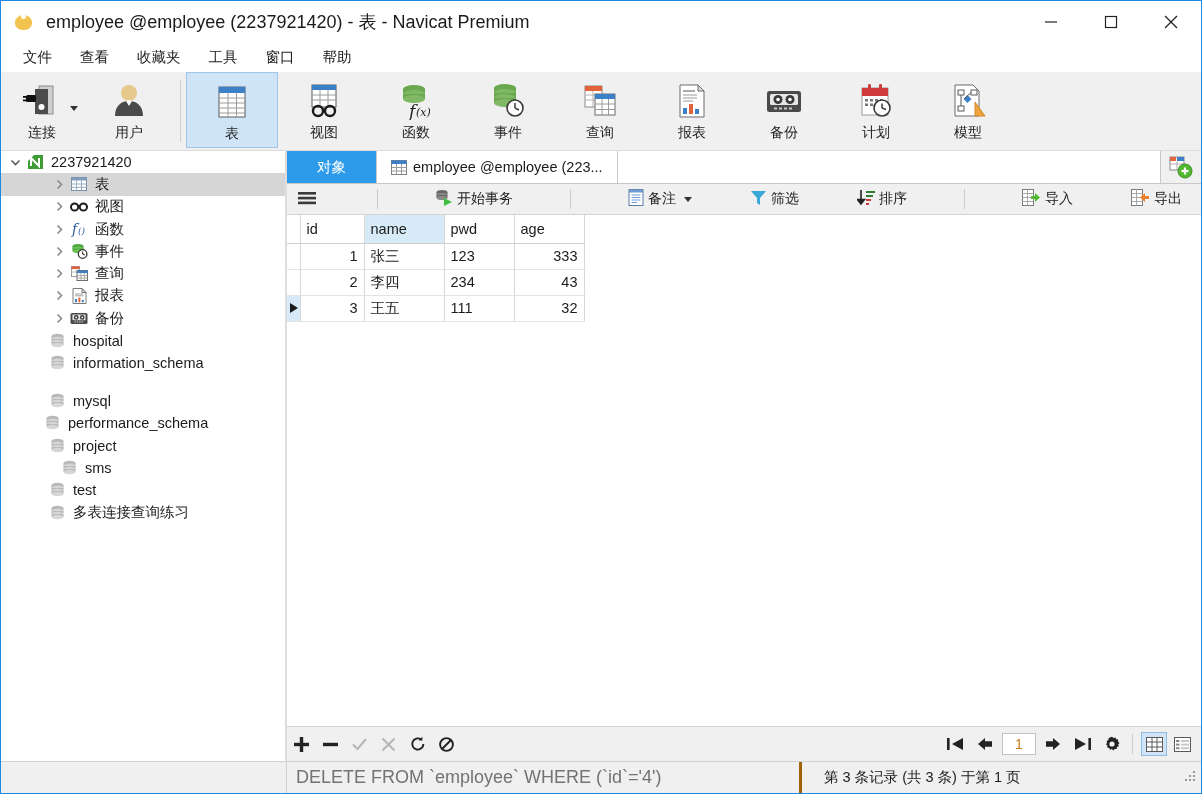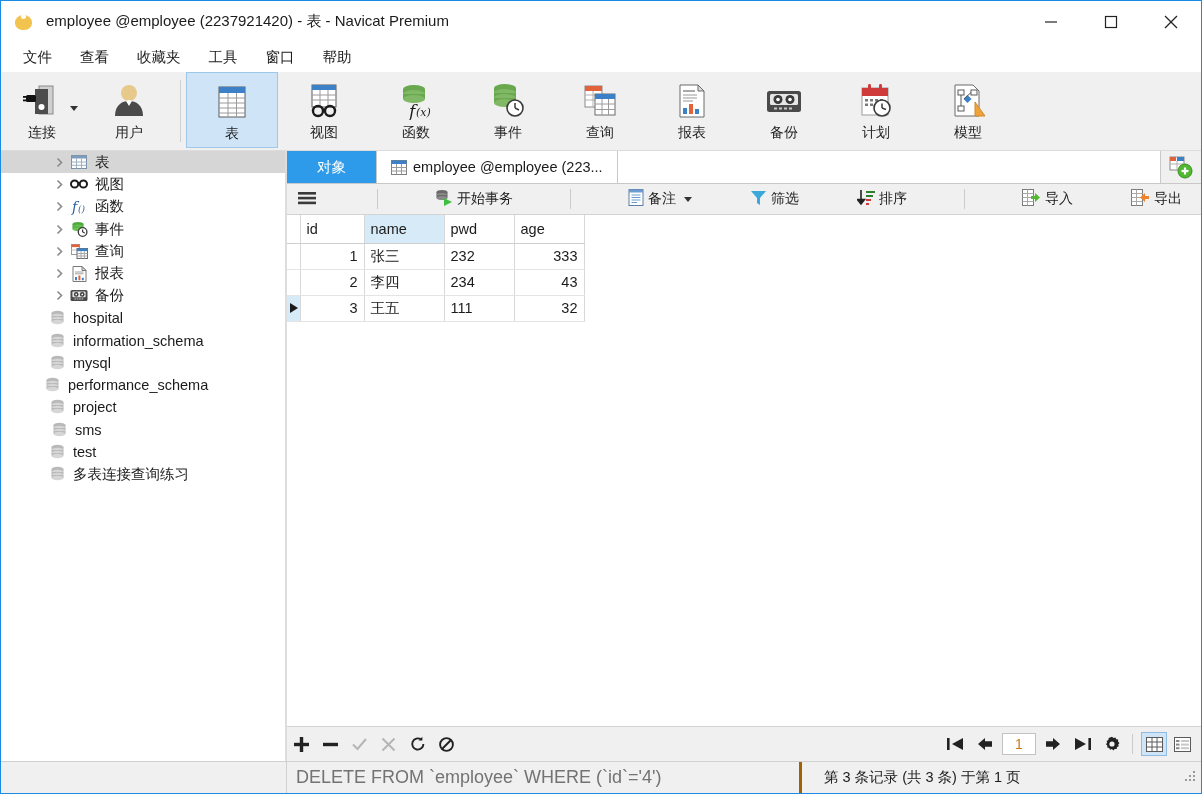--- a/index.html
+++ b/index.html
@@ -31,21 +31,21 @@
     width: 17px; height: 15px;
     background: #f2c34e;
     border-radius: 50% 50% 45% 45%;
   }
   .title-icon .notch {
     position:absolute; left: 7px; top: 2px; width: 5px; height: 5px;
     background: #ffffff; border-radius: 50%;
   }
   .title-text {
     margin-left: 12px;
-    font-size: 15px; color: #1b1b1b; white-space: nowrap;
+    font-size: 18px; color: #1b1b1b; white-space: nowrap;
   }
   .winbtns { position: absolute; right: 0; top: 0; height: 41px; display: flex; }
   .winbtn {
     width: 60px; height: 41px; display: flex; align-items: center; justify-content: center;
     color: #222;
   }
   .winbtn svg { display: block; }
 
   
   .menubar {
@@ -441,20 +441,35 @@
           <path d="M26 20 L36 34 H26 Z" fill="#f0a23c" stroke="#d08a2c"></path>
         </svg>
       </div>
       <div class="tb-label">模型</div>
     </div>
   </div>
 
   <div class="sidebar">
 
     <div id="tree-container">
+        <div class="tree-row" style="padding-left: 4px;">
+          <span class="tw">
+            <svg width="11" height="11" viewBox="0 0 11 11">
+              <path d="M1.5 3.5 L5.5 7.5 L9.5 3.5" fill="none" stroke="#5a5a5a" stroke-width="1.6"></path>
+            </svg>
+          </span>
+          <span class="ticon">
+            <svg width="17" height="16" viewBox="0 0 17 16">
+              <rect x="1" y="1" width="15" height="14" fill="#3f9c35"></rect>
+              <path d="M4 12 L4 4 L12 12 L12 4" fill="none" stroke="#ffffff" stroke-width="2"></path>
+              <path d="M1 1 L7 1 L1 7 Z" fill="#ffffff"></path>
+            </svg>
+          </span>
+          <span>2237921420</span>
+        </div>
         <div class="tree-row selected" style="padding-left: 48px;">
           <span class="tw">
             <svg width="11" height="11" viewBox="0 0 11 11">
               <path d="M3.5 1.5 L7.5 5.5 L3.5 9.5" fill="none" stroke="#8a8a8a" stroke-width="1.6"></path>
             </svg>
           </span>
           <span class="ticon">
             <svg width="16" height="15" viewBox="0 0 16 15">
               <rect x="0.5" y="0.5" width="15" height="13" fill="#ffffff" stroke="#7a8fa8"></rect>
               <rect x="0.5" y="0.5" width="15" height="3" fill="#7f9cbb"></rect>
@@ -602,21 +617,21 @@
               <rect x="1.5" y="3" width="12" height="3" fill="#b9b9b9"></rect>
               <ellipse cx="7.5" cy="6" rx="6" ry="2.2" fill="#d6d6d6"></ellipse>
               <rect x="1.5" y="6" width="12" height="3" fill="#b9b9b9"></rect>
               <ellipse cx="7.5" cy="9" rx="6" ry="2.2" fill="#d6d6d6"></ellipse>
               <rect x="1.5" y="9" width="12" height="3" fill="#b9b9b9"></rect>
               <ellipse cx="7.5" cy="12" rx="6" ry="2.2" fill="#d6d6d6"></ellipse>
             </svg>
           </span>
           <span>information_schema</span>
         </div>
-        <div class="tree-row" style="padding-left: 26px;">
+        <div class="tree-row" style="padding-left: 26px; margin-top: 16px;">
           <span class="tw"></span>
           <span class="ticon">
             <svg width="15" height="16" viewBox="0 0 15 16">
               <ellipse cx="7.5" cy="3" rx="6" ry="2.2" fill="#b9b9b9"></ellipse>
               <rect x="1.5" y="3" width="12" height="3" fill="#b9b9b9"></rect>
               <ellipse cx="7.5" cy="6" rx="6" ry="2.2" fill="#d6d6d6"></ellipse>
               <rect x="1.5" y="6" width="12" height="3" fill="#b9b9b9"></rect>
               <ellipse cx="7.5" cy="9" rx="6" ry="2.2" fill="#d6d6d6"></ellipse>
               <rect x="1.5" y="9" width="12" height="3" fill="#b9b9b9"></rect>
               <ellipse cx="7.5" cy="12" rx="6" ry="2.2" fill="#d6d6d6"></ellipse>
@@ -647,21 +662,21 @@
               <rect x="1.5" y="3" width="12" height="3" fill="#b9b9b9"></rect>
               <ellipse cx="7.5" cy="6" rx="6" ry="2.2" fill="#d6d6d6"></ellipse>
               <rect x="1.5" y="6" width="12" height="3" fill="#b9b9b9"></rect>
               <ellipse cx="7.5" cy="9" rx="6" ry="2.2" fill="#d6d6d6"></ellipse>
               <rect x="1.5" y="9" width="12" height="3" fill="#b9b9b9"></rect>
               <ellipse cx="7.5" cy="12" rx="6" ry="2.2" fill="#d6d6d6"></ellipse>
             </svg>
           </span>
           <span>project</span>
         </div>
-        <div class="tree-row" style="padding-left: 28px;">
+        <div class="tree-row" style="padding-left: 38px;">
           <span class="tw"></span>
           <span class="ticon">
             <svg width="15" height="16" viewBox="0 0 15 16">
               <ellipse cx="7.5" cy="3" rx="6" ry="2.2" fill="#b9b9b9"></ellipse>
               <rect x="1.5" y="3" width="12" height="3" fill="#b9b9b9"></rect>
               <ellipse cx="7.5" cy="6" rx="6" ry="2.2" fill="#d6d6d6"></ellipse>
               <rect x="1.5" y="6" width="12" height="3" fill="#b9b9b9"></rect>
               <ellipse cx="7.5" cy="9" rx="6" ry="2.2" fill="#d6d6d6"></ellipse>
               <rect x="1.5" y="9" width="12" height="3" fill="#b9b9b9"></rect>
               <ellipse cx="7.5" cy="12" rx="6" ry="2.2" fill="#d6d6d6"></ellipse>
@@ -840,21 +855,21 @@
             <th class="sel" style="width:80px;">name</th>
             <th style="width:70px;">pwd</th>
             <th style="width:70px;">age</th>
           </tr>
         </thead>
         <tbody id="grid-body">
             <tr>
               <td class="rowhdr"></td>
               <td class="num" style="width: 64px;">1</td>
               <td class="txt" style="width: 80px;">张三</td>
-              <td class="txt" style="width: 70px;">232</td>
+              <td class="txt" style="width: 70px;">123</td>
               <td class="num" style="width: 70px;">333</td>
             </tr>
             <tr>
               <td class="rowhdr"></td>
               <td class="num" style="width: 64px;">2</td>
               <td class="txt" style="width: 80px;">李四</td>
               <td class="txt" style="width: 70px;">234</td>
               <td class="num" style="width: 70px;">43</td>
             </tr>
             <tr>

